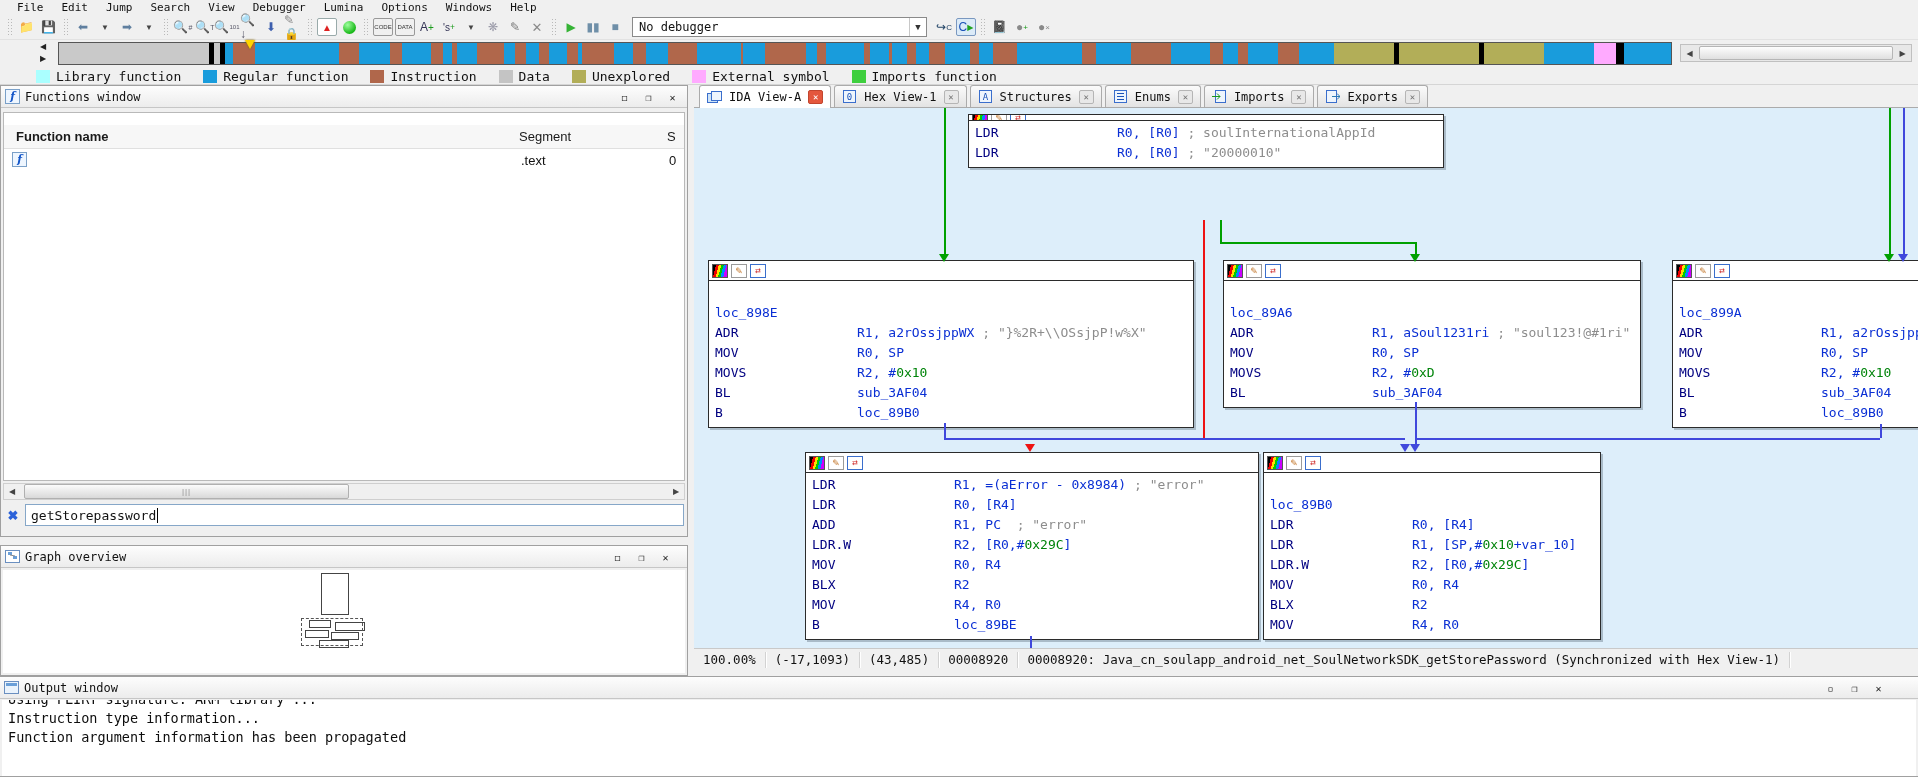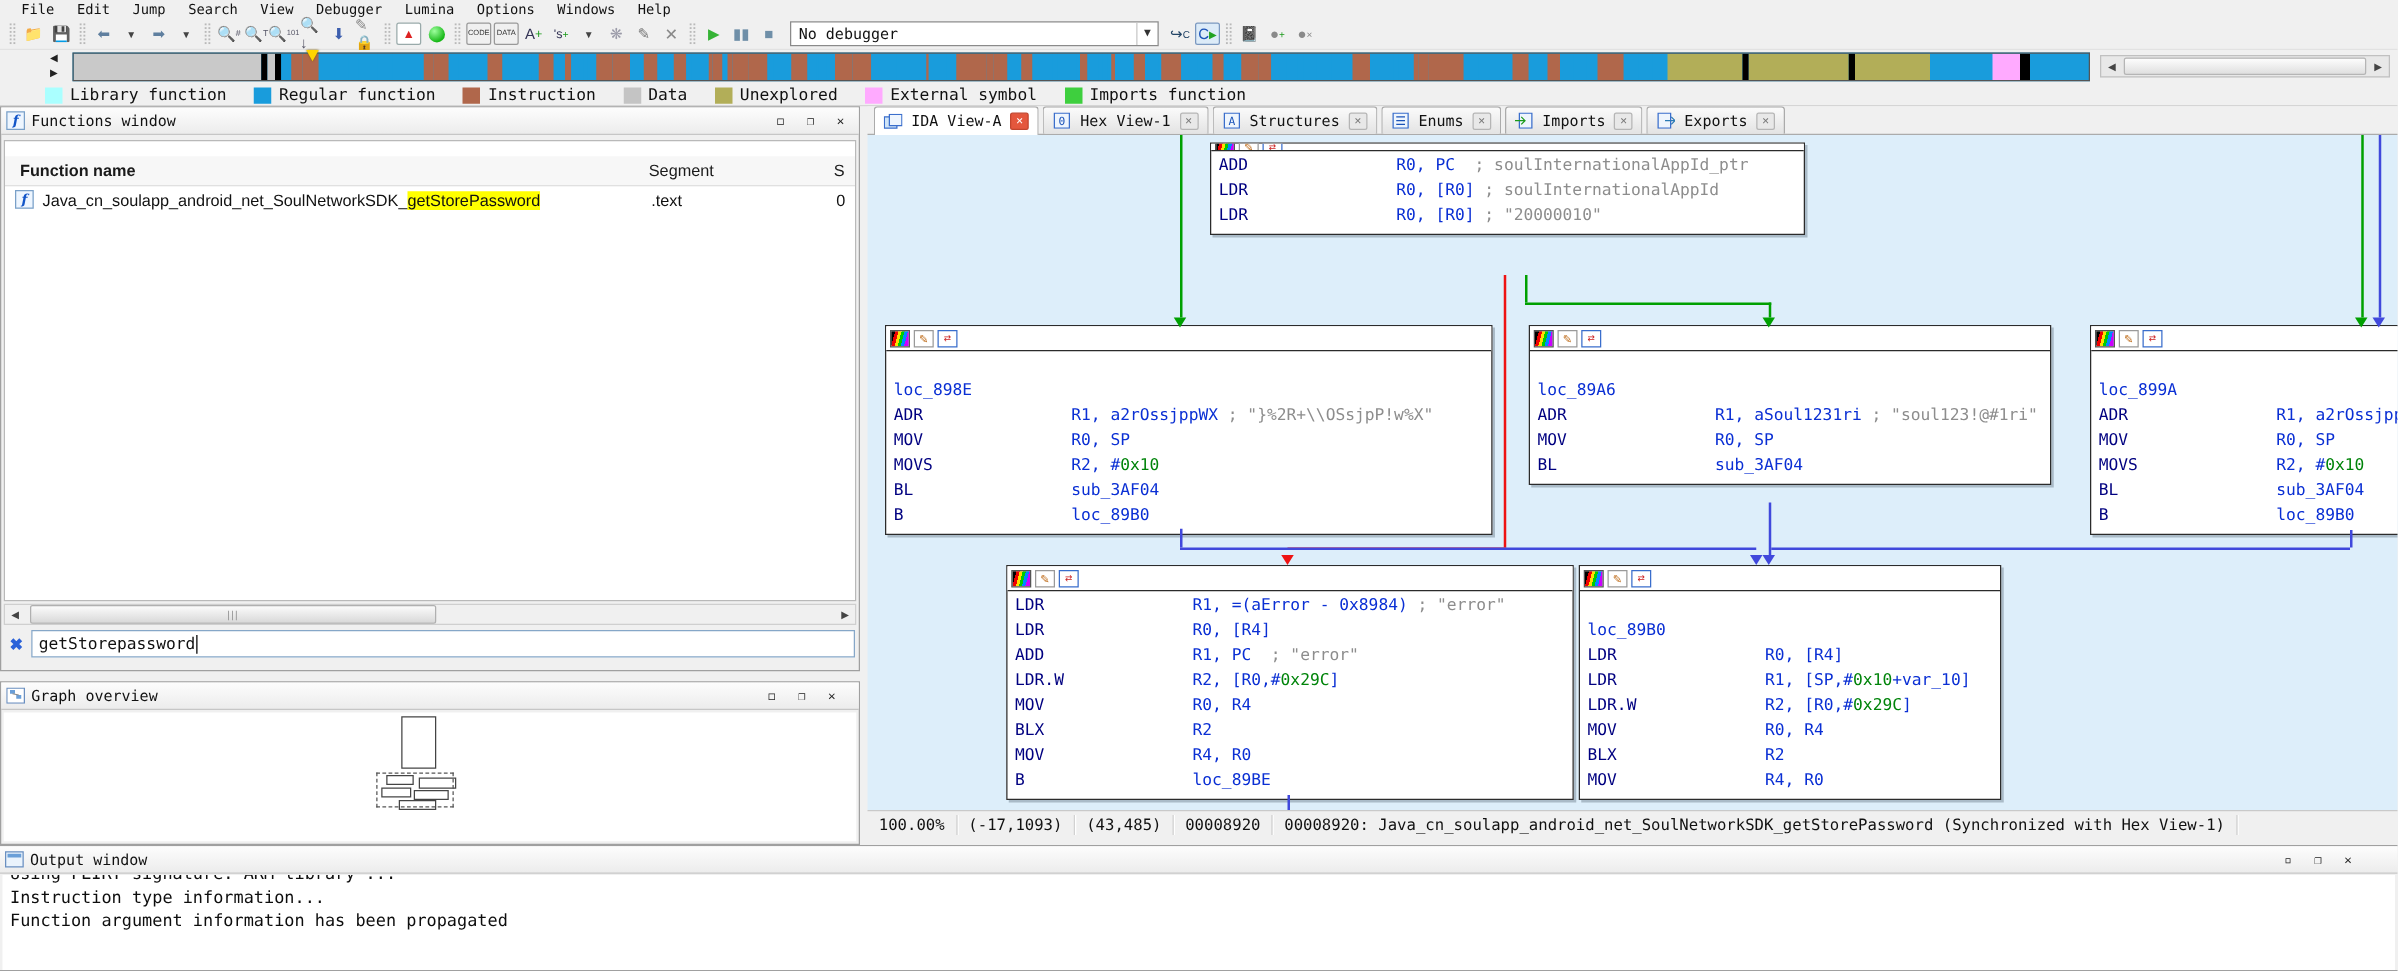--- a/index.html
+++ b/index.html
@@ -266,21 +266,20 @@
     </span>
   </div>
   <div id="fn-list">
     <div id="fn-head">
       <span class="c1">Function name</span>
       <span class="c2">Segment</span>
       <span class="c3">S</span>
     </div>
     <div id="fn-row">
       <span class="ficon">f</span>
-      <span class="nm"><span>Java_cn_soulapp_android_net_SoulNetworkSDK_</span><span class="hl">getStorePassword</span></span>
       <span class="seg">.text</span>
       <span class="st">0</span>
     </div>
   </div>
   <div id="fn-hscroll">
     <div class="btn">◀</div>
     <div class="track">
         <div class="thumb">|||</div>
       </div>
     <div class="btn">▶</div>
@@ -386,21 +385,20 @@
   </div>
 
 <div id="gcanvas">
     <div class="gblock" style="left: 274px; top: 6px; width: 476px;">
       <div class="gtitle cut">
         <span class="bicon pal"></span>
         <span class="bicon pen">✎</span>
         <span class="bicon frm">⇄</span>
       </div>
       <div class="gbody">
-        <div class="dline"><span class="mn">ADD</span><span class="op">R0, PC  </span><span class="com">; soulInternationalAppId_ptr</span></div>
         <div class="dline"><span class="mn">LDR</span><span class="op">R0, [R0] </span><span class="com">; soulInternationalAppId</span></div>
         <div class="dline"><span class="mn">LDR</span><span class="op">R0, [R0] </span><span class="com">; "20000010"</span></div>
       </div>
     </div>
     <div class="gblock" style="left: 14px; top: 152px; width: 486px;">
       <div class="gtitle">
         <span class="bicon pal"></span>
         <span class="bicon pen">✎</span>
         <span class="bicon frm">⇄</span>
       </div>
@@ -418,20 +416,21 @@
       <div class="gtitle">
         <span class="bicon pal"></span>
         <span class="bicon pen">✎</span>
         <span class="bicon frm">⇄</span>
       </div>
       <div class="gbody">
         <div class="dline">&nbsp;</div>
         <div class="dline lblline">loc_89A6</div>
         <div class="dline"><span class="mn">ADR</span><span class="op">R1, aSoul1231ri </span><span class="com">; "soul123!@#1ri"</span></div>
         <div class="dline"><span class="mn">MOV</span><span class="op">R0, SP</span></div>
+        <div class="dline"><span class="mn">MOVS</span><span class="op">R2, #</span><span class="num">0xD</span></div>
         <div class="dline"><span class="mn">BL</span><span class="op">sub_3AF04</span></div>
       </div>
     </div>
     <div class="gblock" style="left: 978px; top: 152px; width: 420px;">
       <div class="gtitle">
         <span class="bicon pal"></span>
         <span class="bicon pen">✎</span>
         <span class="bicon frm">⇄</span>
       </div>
       <div class="gbody">

